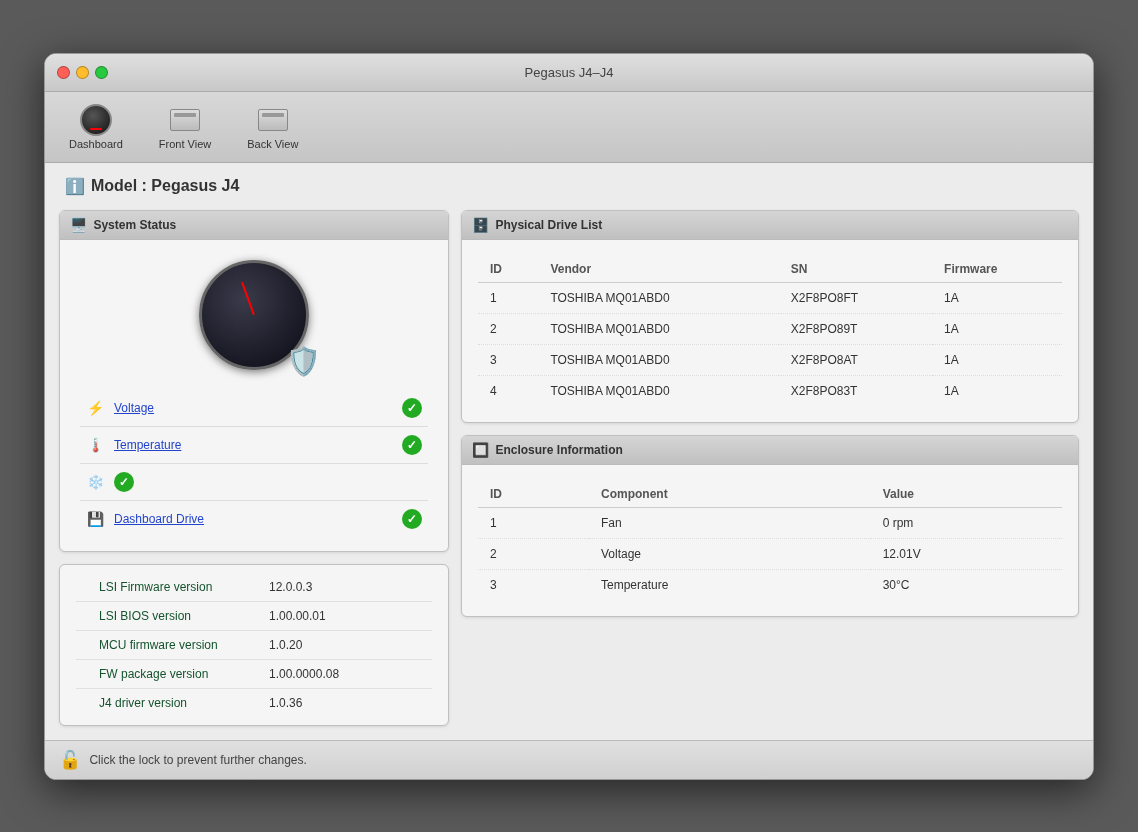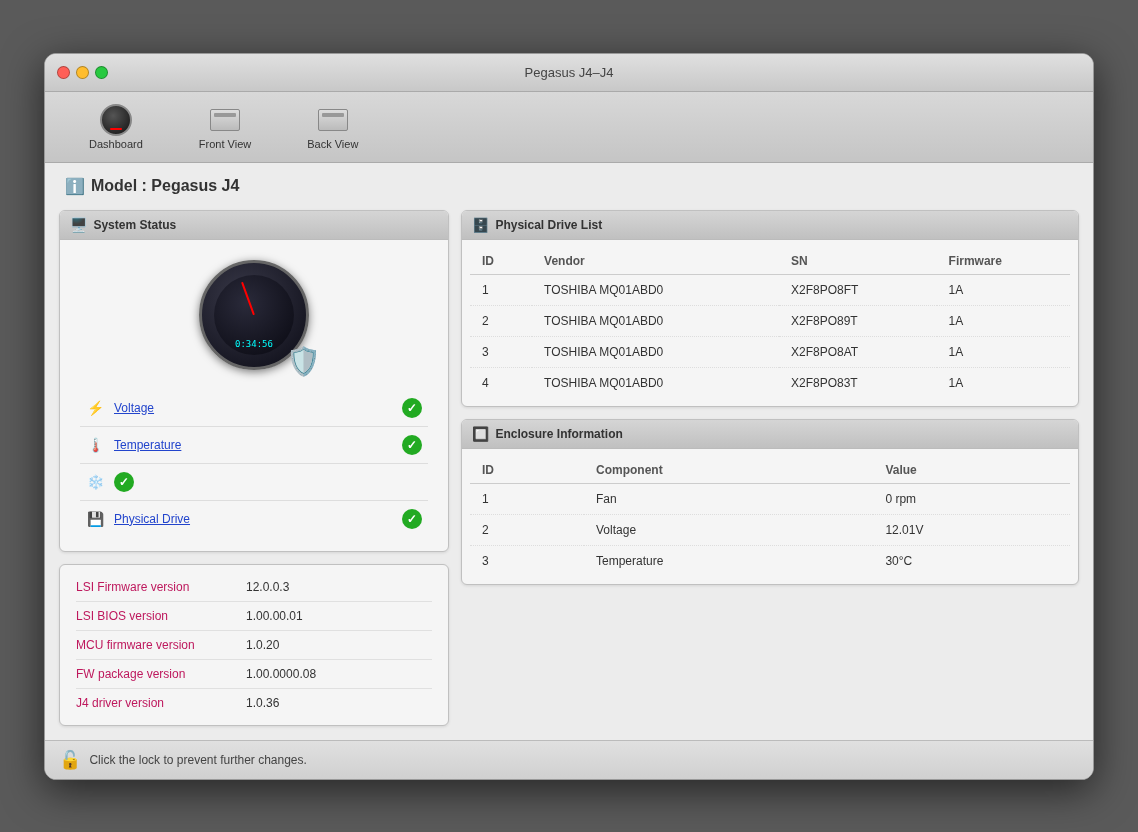--- a/index.html
+++ b/index.html
@@ -58,21 +58,20 @@
       gap: 20px;
       border-bottom: 1px solid #aaa;
     }
     .toolbar-item {
       display: flex;
       flex-direction: column;
       align-items: center;
       gap: 2px;
       cursor: pointer;
       padding: 4px 8px;
-      margin-left: 20px;
     }
     .toolbar-icon {
       width: 32px; height: 32px;
       display: flex;
       align-items: center;
       justify-content: center;
     }
     .toolbar-label {
       font-size: 11px;
       color: #333;
@@ -240,42 +239,43 @@
     
     .version-list { padding: 8px 16px; }
     .version-row {
       display: flex;
       padding: 7px 0;
       border-bottom: 1px solid #e0e0e0;
       gap: 10px;
     }
     .version-row:last-child { border-bottom: none; }
     .version-key {
-      color: #be185d;
+      color: #14532d;
       min-width: 160px;
+      margin-left: 23px;
     }
     .version-val { color: #333; }
     
     .data-table { width: 100%; border-collapse: collapse; }
     .data-table th {
       text-align: left;
       padding: 6px 12px;
       color: #555;
       font-weight: 600;
       border-bottom: 1px solid #ccc;
       font-size: 12px;
     }
     .data-table td {
       padding: 8px 12px;
       border-bottom: 1px dotted #ddd;
       color: #333;
       font-size: 12px;
     }
     .data-table tr:last-child td { border-bottom: none; }
-    .table-wrapper { padding: 8px; }
+    .table-wrapper { padding: 16px; }
     .bottom-bar {
       background: linear-gradient(to bottom, #e0e0e0, #d0d0d0);
       border-top: 1px solid #bbb;
       padding: 8px 14px;
       display: flex;
       align-items: center;
       gap: 8px;
     }
     .lock-icon { font-size: 18px; }
     .bottom-text { font-size: 12px; color: #444; }
@@ -328,23 +328,20 @@
 
         <div class="panel">
           <div class="panel-header">
             <span class="panel-header-icon">🖥️</span>
             <span class="panel-header-title">System Status</span>
           </div>
           <div class="panel-body">
             <div class="gauge-area">
               <div class="gauge-wrapper">
                 <div class="gauge">
-                  <div class="gauge-inner">
-                    <span class="gauge-display">0:34:56</span>
-                  </div>
                   <div class="gauge-needle"></div>
                 </div>
                 <span class="shield-overlay">🛡️</span>
               </div>
             </div>
             <div class="status-list">
               <div class="status-item">
                 <span class="status-icon">⚡</span>
                 <span class="status-label">Voltage</span>
                 <div class="check-icon">✓</div>
@@ -353,21 +350,21 @@
                 <span class="status-icon">🌡️</span>
                 <span class="status-label">Temperature</span>
                 <div class="check-icon">✓</div>
               </div>
               <div class="status-item">
                 <span class="status-icon">❄️</span>
                 <div class="check-icon">✓</div>
               </div>
               <div class="status-item">
                 <span class="status-icon">💾</span>
-                <span class="status-label">Physical Drive</span>
+                <span class="status-label">Dashboard Drive</span>
                 <div class="check-icon">✓</div>
               </div>
             </div>
           </div>
         </div>
 
         <div class="panel">
           <div class="version-list">
             <div class="version-row">
               <span class="version-key">LSI Firmware version</span>

